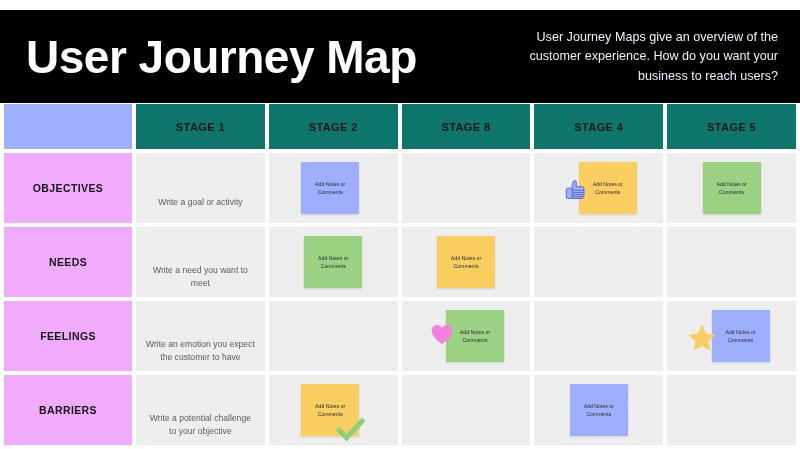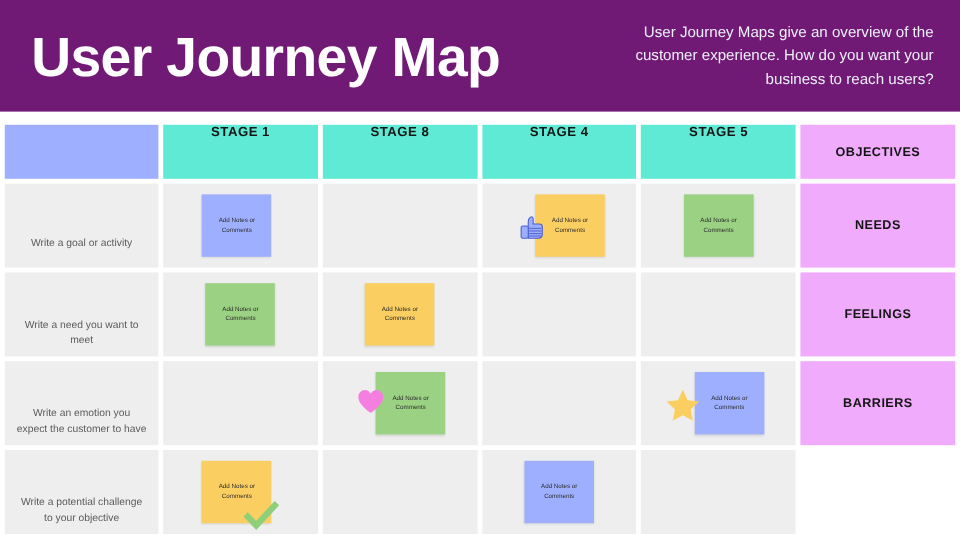--- a/index.html
+++ b/index.html
@@ -6,23 +6,23 @@
   html, body {
     width: 800px; height: 449px;
     background: #ffffff;
     font-family: "Liberation Sans", sans-serif;
     overflow: hidden;
   }
   .page { position: relative; width: 800px; height: 449px; background: #ffffff; }
 
   
   .header {
-    position: absolute; left: 0; top: 0;
+    position: absolute; left: 0; top: 10px;
     width: 800px; height: 93px;
-    background: #701a75;
+    background: #000000;
     display: flex; align-items: center;
   }
   .header-title {
     position: absolute; left: 26px; top: 50%;
     transform: translateY(-50%);
     color: #ffffff;
     font-size: 46px;
     font-weight: bold;
     letter-spacing: -0.5px;
     white-space: nowrap;
@@ -46,22 +46,22 @@
     grid-template-columns: 128px repeat(5, 1fr);
     grid-template-rows: 45px repeat(4, 1fr);
     gap: 4px;
   }
 
   .cell { position: relative; overflow: visible; }
 
   .corner-cell { background: #9fafff; }
 
   .stage-head {
-    background: #5eead4;
-    display: flex; align-items: flex-start; justify-content: center;
+    background: #0f766e;
+    display: flex; align-items: center; justify-content: center;
   }
   .stage-head-label {
     font-size: 11px; font-weight: bold; color: #161616;
     letter-spacing: 0.4px;
   }
 
   .row-label {
     background: #f0abfc;
     display: flex; align-items: center; justify-content: center;
   }
@@ -129,20 +129,23 @@
   <div class="header">
     <div class="header-title">User Journey Map</div>
     <div class="header-subtitle">User Journey Maps give an overview of the customer experience. How do you want your business to reach users?</div>
   </div>
 
   <div class="grid">
 
     <div class="cell corner-cell"></div>
     <div class="cell stage-head">
       <span class="stage-head-label">STAGE 1</span>
+    </div>
+    <div class="cell stage-head">
+      <span class="stage-head-label">STAGE 2</span>
     </div>
     <div class="cell stage-head">
       <span class="stage-head-label">STAGE 8</span>
     </div>
     <div class="cell stage-head">
       <span class="stage-head-label">STAGE 4</span>
     </div>
     <div class="cell stage-head">
       <span class="stage-head-label">STAGE 5</span>
     </div>

